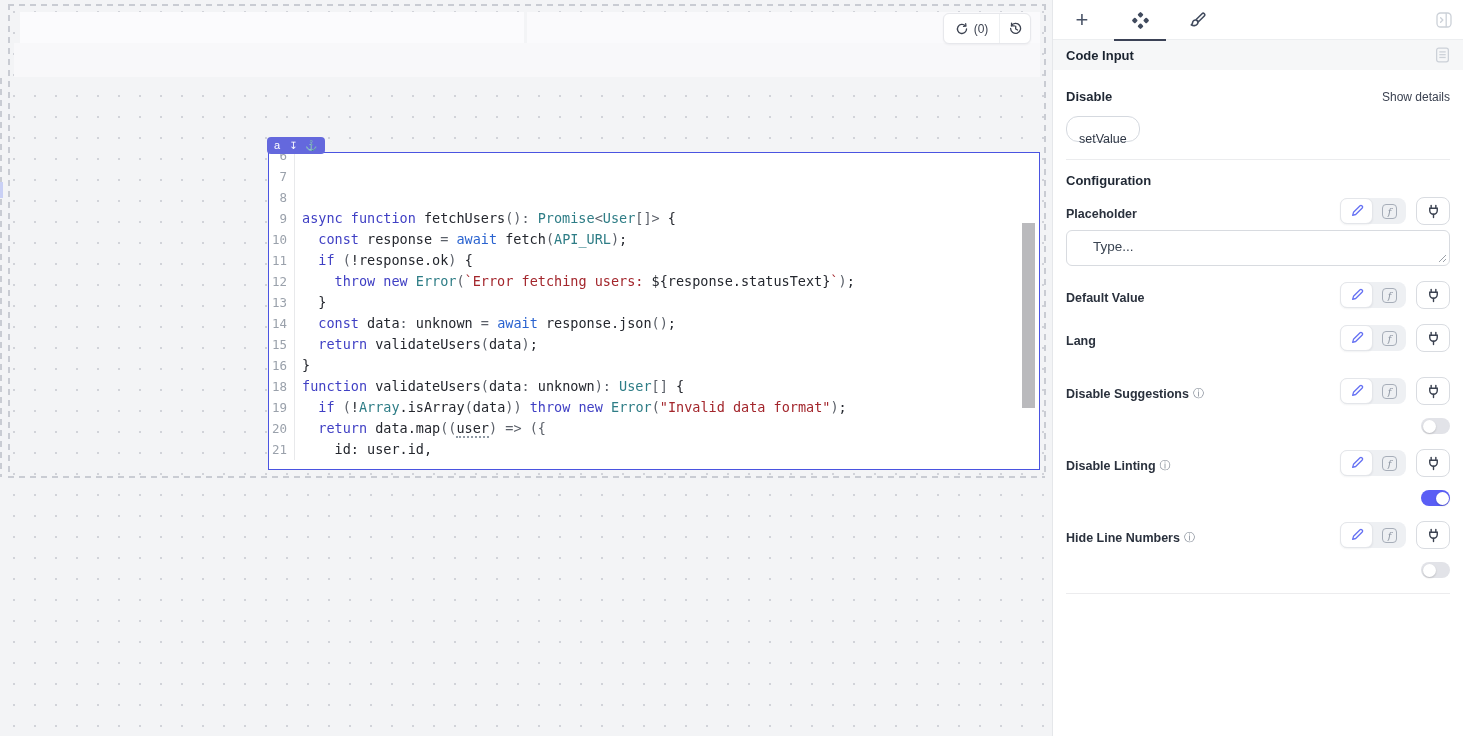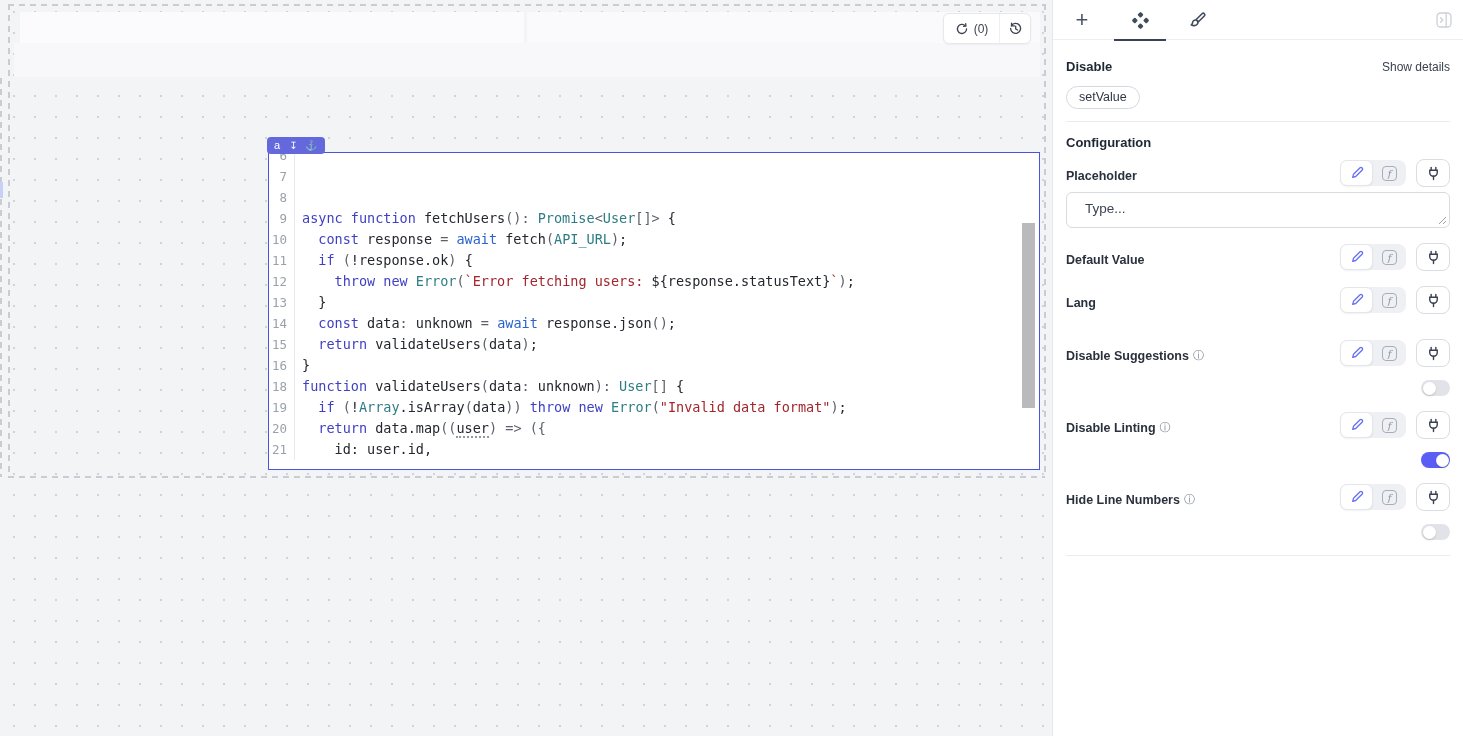--- a/index.html
+++ b/index.html
@@ -75,42 +75,42 @@
     height:30px; background:#f6f7f8; display:flex; align-items:center; justify-content:space-between;
     padding:0 13px;
   }
   .widget-title{ font-size:13px; font-weight:700; color:#1b2430; }
 
   .controls-section{ padding:19px 13px 0; }
   .controls-head{ display:flex; justify-content:space-between; align-items:baseline; }
   .sec-title{ font-size:13px; font-weight:700; color:#1f2733; }
   .show-details{ font-size:12px; color:#3a4150; cursor:pointer; }
   .pill-btn{
-    margin-top:12px; display:inline-block; height:23px; line-height:21px; padding:0 12px;
+    margin-top:12px; display:inline-block; height:23px; line-height:21px; padding:12px 12px;
     border:1px solid #d5d9df; border-radius:12px; background:#fff; font-size:12.5px; color:#2e3644; cursor:pointer;
   }
   .hdiv{ height:1px; background:#ebecee; margin-top:12px; }
 
   .config-section{ padding:13px 13px 0; }
   .config-title{ font-size:13px; font-weight:700; color:#1f2733; }
 
   .field{ margin-top:9px; }
   .field-head{ display:flex; justify-content:space-between; align-items:flex-end; height:28px; }
   .field-label{ font-size:12.5px; font-weight:700; color:#2a313d; padding-bottom:4px; display:flex; align-items:center; gap:4px; }
   .info-i{ font-size:11px; color:#7c8490; font-weight:400; }
   .field-tools{ display:flex; align-items:center; gap:10px; }
   .seg{ display:flex; align-items:center; background:#eef0f3; border-radius:8px; height:26px; }
   .seg-btn{ width:33px; height:26px; display:flex; align-items:center; justify-content:center; border:none; background:transparent; border-radius:7px; cursor:pointer; }
   .seg-btn.active{ background:#fff; border:1px solid #e4e6ea; box-shadow:0 1px 2px rgba(25,30,45,.06); }
   .fx-box{ width:15px; height:15px; border:1.2px solid #a7aeb9; border-radius:4px; color:#8b93a0; font-size:10px; font-style:italic; display:flex; align-items:center; justify-content:center; font-family:"DejaVu Serif", serif; }
   .plug-btn{ width:34px; height:28px; background:#fff; border:1px solid #d9dce1; border-radius:8px; display:flex; align-items:center; justify-content:center; cursor:pointer; }
 
   .ta{
     position:relative; margin-top:5px; height:36px; border:1px solid #d8dbe0; border-radius:6px;
-    background:#fff; padding:8px 18px; font-size:13.5px; color:#3a4452; overflow:hidden;
+    background:#fff; padding:8px 26px; font-size:13.5px; color:#3a4452; overflow:hidden;
   }
   .ta.ph{ color:#9aa3ae; }
   .ta .grip{ position:absolute; right:2px; bottom:2px; }
 
   .select{
     margin-top:5px; height:32px; border:1px solid #d8dbe0; border-radius:8px; background:#fff;
     display:flex; align-items:center; justify-content:space-between; padding:0 12px;
     font-size:13.5px; color:#2f3745; cursor:pointer;
   }
 
@@ -222,20 +222,31 @@
     </div>
     <div class="collapse-btn">
       <svg width="16" height="16" viewBox="0 0 16 16" fill="none" stroke="#ccd1d8" stroke-width="1.3" stroke-linecap="round">
         <rect x="1" y="1" width="14" height="14" rx="3.5"></rect>
         <line x1="10.2" y1="1.5" x2="10.2" y2="14.5"></line>
         <path d="M4.6 5.8l2.2 2.2-2.2 2.2"></path>
       </svg>
     </div>
   </div>
 
+  <div class="widget-title-bar">
+    <span class="widget-title">Code Input</span>
+    <span>
+      <svg width="15" height="16" viewBox="0 0 14 15" fill="none" stroke="#ccd1d8" stroke-width="1.2">
+        <rect x="1.5" y="1" width="11" height="13" rx="2"></rect>
+        <line x1="4" y1="4.6" x2="10" y2="4.6"></line>
+        <line x1="4" y1="7.2" x2="10" y2="7.2"></line>
+        <line x1="4" y1="9.8" x2="10" y2="9.8"></line>
+      </svg>
+    </span>
+  </div>
 
   <div class="controls-section">
     <div class="controls-head">
       <span class="sec-title">Disable</span>
       <span class="show-details">Show details</span>
     </div>
     <button class="pill-btn">setValue</button>
     <div class="hdiv"></div>
   </div>
 

